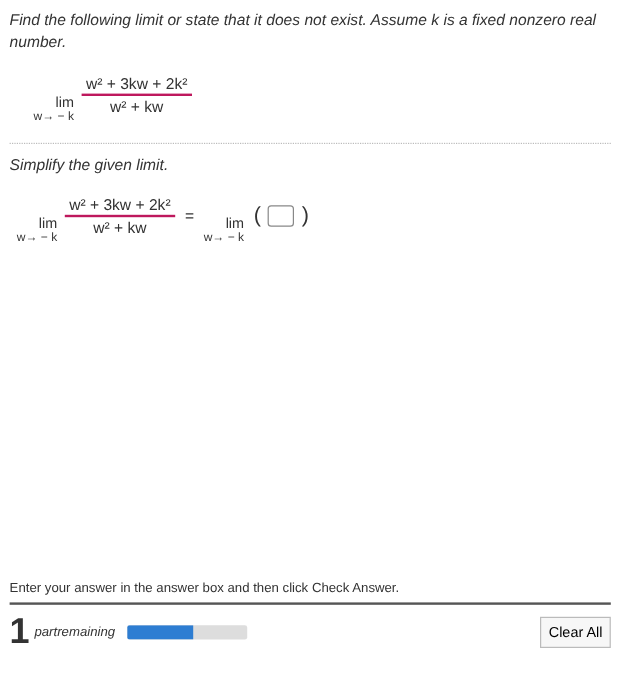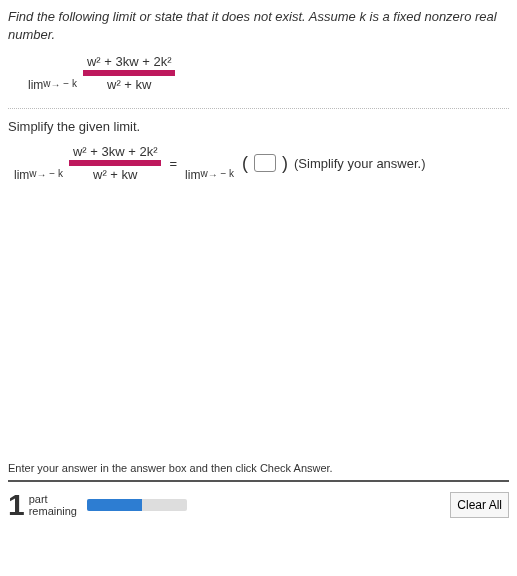--- a/index.html
+++ b/index.html
@@ -7,25 +7,25 @@
     margin: 0;
     padding: 8px;
     font-family: Arial, sans-serif;
     font-size: 13px;
     color: #333;
     width: 517px;
     background: #fff;
   }
   .instruction { margin-bottom: 10px; line-height: 1.4; font-style: italic; }
   .limit-block { display: inline-flex; align-items: center; margin-left: 20px; margin-bottom: 10px; }
-  .lim-stack { display: inline-flex; flex-direction: row; align-items: flex-start; font-size: 12px; margin-right: 6px; margin-top: 24px; }
+  .lim-stack { display: inline-flex; flex-direction: column; align-items: flex-end; font-size: 12px; margin-right: 6px; margin-top: 24px; }
   .lim-top { }
   .lim-bottom { font-size: 10px; }
   .fraction { display: inline-flex; flex-direction: column; align-items: center; font-size: 13px; }
-  .num { padding: 0 4px 1px 4px; border-bottom: 6px solid #be185d; }
+  .num { padding: 0 4px 1px 4px; border-bottom: 2px solid #be185d; }
   .den { padding: 1px 4px 0 4px; }
   .dotted-sep { border-top: 1px dotted #bbb; margin: 6px 0 10px 0; }
   .eq-row { display: flex; align-items: center; margin-left: 6px; }
   .eq-sign { margin: 0 8px; }
   .answer-box {
     display: inline-block;
     width: 22px;
     height: 18px;
     border: 1px solid #888;
     border-radius: 3px;
@@ -42,21 +42,21 @@
     border-top: 2px solid #555;
     padding-top: 6px;
   }
   .part-block {
     display: flex;
     align-items: center;
     font-size: 13px;
     font-weight: normal;
   }
   .big-one { font-size: 30px; font-weight: bold; margin-right: 4px; color: #333; }
-  .part-text { display: flex; flex-direction: column; font-size: 11px; line-height: 1.1; }
+  .part-text { display: flex; flex-direction: row; font-size: 11px; line-height: 1.1; font-style: italic; }
   .progress {
     width: 100px;
     height: 12px;
     background: #ddd;
     border-radius: 2px;
     margin-left: 10px;
     overflow: hidden;
   }
   .progress-fill { width: 55%; height: 100%; background: #2d7dd2; }
   .clear-btn {
@@ -82,40 +82,39 @@
     <span class="lim-bottom">w→ − k</span>
   </div>
   <div class="fraction">
     <span class="num">w² + 3kw + 2k²</span>
     <span class="den">w² + kw</span>
   </div>
 </div>
 
 <div class="dotted-sep"></div>
 
-<div style="margin-bottom:10px;">Simplify the given limit.</div>
+<div style="margin-bottom:10px;font-style:italic;">Simplify the given limit.</div>
 
 <div class="eq-row">
   <div class="lim-stack">
     <span class="lim-top">lim</span>
     <span class="lim-bottom">w→ − k</span>
   </div>
   <div class="fraction">
     <span class="num">w² + 3kw + 2k²</span>
     <span class="den">w² + kw</span>
   </div>
   <span class="eq-sign">=</span>
   <div class="lim-stack">
     <span class="lim-top">lim</span>
     <span class="lim-bottom">w→ − k</span>
   </div>
   <span style="font-size:18px; margin:0 2px;">(</span>
   <span class="answer-box"></span>
   <span style="font-size:18px; margin:0 2px;">)</span>
-  <span class="hint">(Simplify your answer.)</span>
 </div>
 
 <div class="spacer"></div>
 
 <div class="footer-instruction">Enter your answer in the answer box and then click Check Answer.</div>
 
 <div class="footer-bar">
   <div class="part-block">
     <span class="big-one">1</span>
     <span class="part-text">

